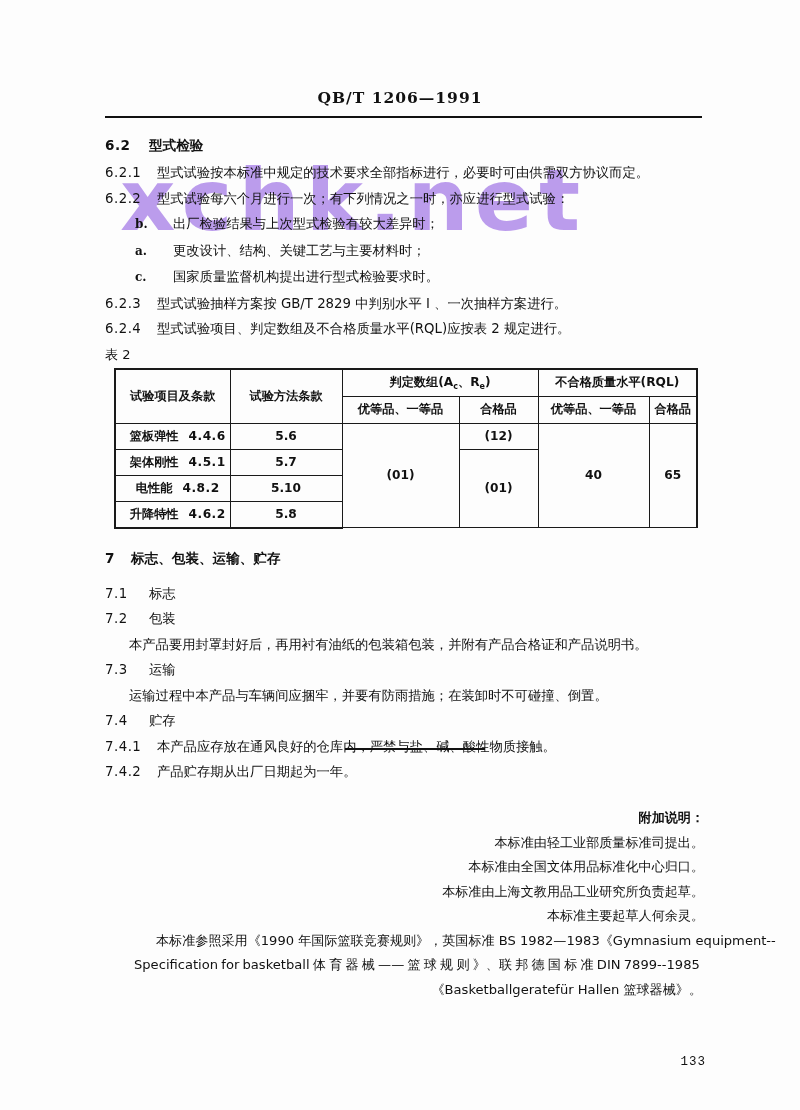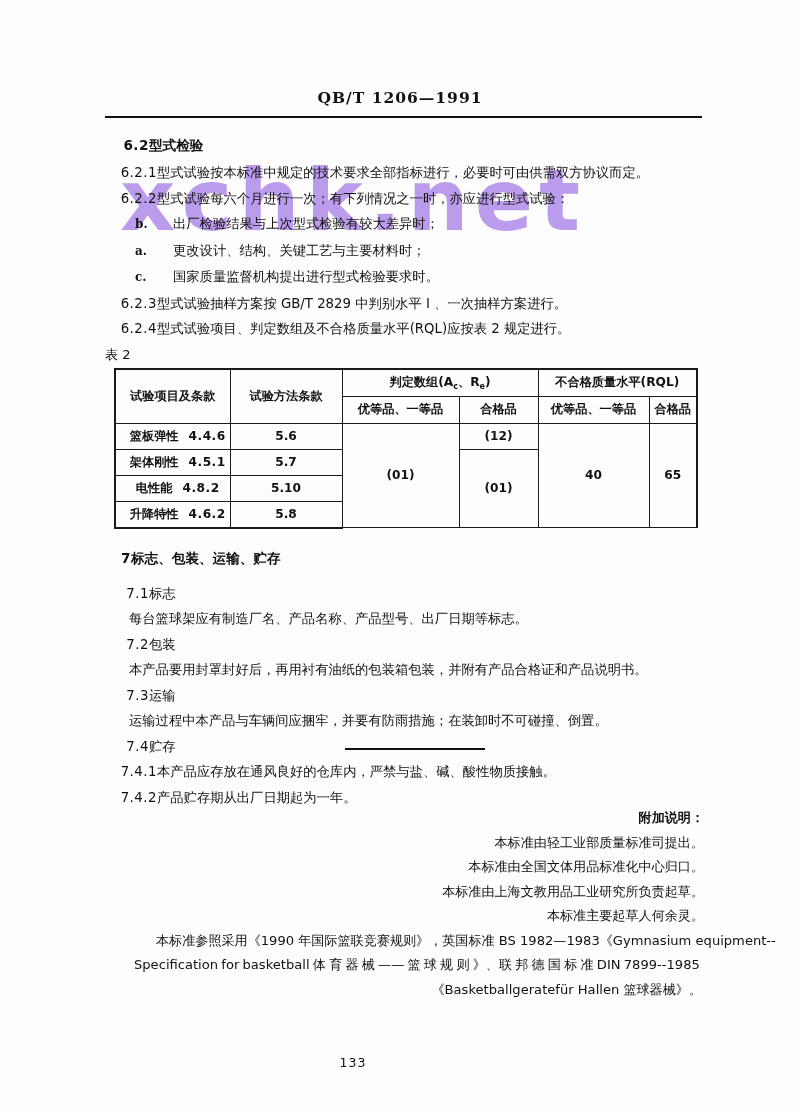--- a/index.html
+++ b/index.html
@@ -70,21 +70,20 @@
   .line {
     font-size: 13.3px;
     line-height: 25.5px;
     white-space: nowrap;
     color: #111;
   }
   .num {
     display: inline-block;
     font-family: "DejaVu Sans", sans-serif;
     letter-spacing: 0.5px;
-    text-align: right;
   }
   .num-w {
     display: inline-block;
     width: 44px;
   }
   .num-w3 {
     display: inline-block;
     width: 52px;
   }
   .sec-head {
@@ -195,26 +194,27 @@
     justify-content: space-between;
     width: 566px;
   }
   .ref-l3 { white-space: nowrap; }
 
   .page-num {
     position: absolute;
     left: 0;
     top: 1055px;
     width: 800px;
-    text-align: center;
+    text-align: right;
     padding-right: 94px;
     font-size: 12.5px;
     color: #111;
     box-sizing: border-box;
     letter-spacing: 1px;
+    font-family: Liberation Mono, monospace;
   }
 </style>
 </head>
 <body>
 
 <div class="page">
 
   <div class="watermark">xchk.net</div>
 
   <div class="doc-header">QB/T 1206—1991</div>
@@ -315,21 +315,20 @@
 
     <div class="line sec-head">
       <span class="num num-w" style="width:26px">7</span><span>标志、包装、运输、贮存</span>
     </div>
 
     <div class="spacer-sm"></div>
 
     <div class="line">
       <span class="num num-w">7.1</span><span>标志</span>
     </div>
-    <div class="indent-para">每台篮球架应有制造厂名、产品名称、产品型号、出厂日期等标志。</div>
 
     <div class="line">
       <span class="num num-w">7.2</span><span>包装</span>
     </div>
     <div class="indent-para">本产品要用封罩封好后，再用衬有油纸的包装箱包装，并附有产品合格证和产品说明书。</div>
 
     <div class="line">
       <span class="num num-w">7.3</span><span>运输</span>
     </div>
     <div class="indent-para">运输过程中本产品与车辆间应捆牢，并要有防雨措施；在装卸时不可碰撞、倒置。</div>

